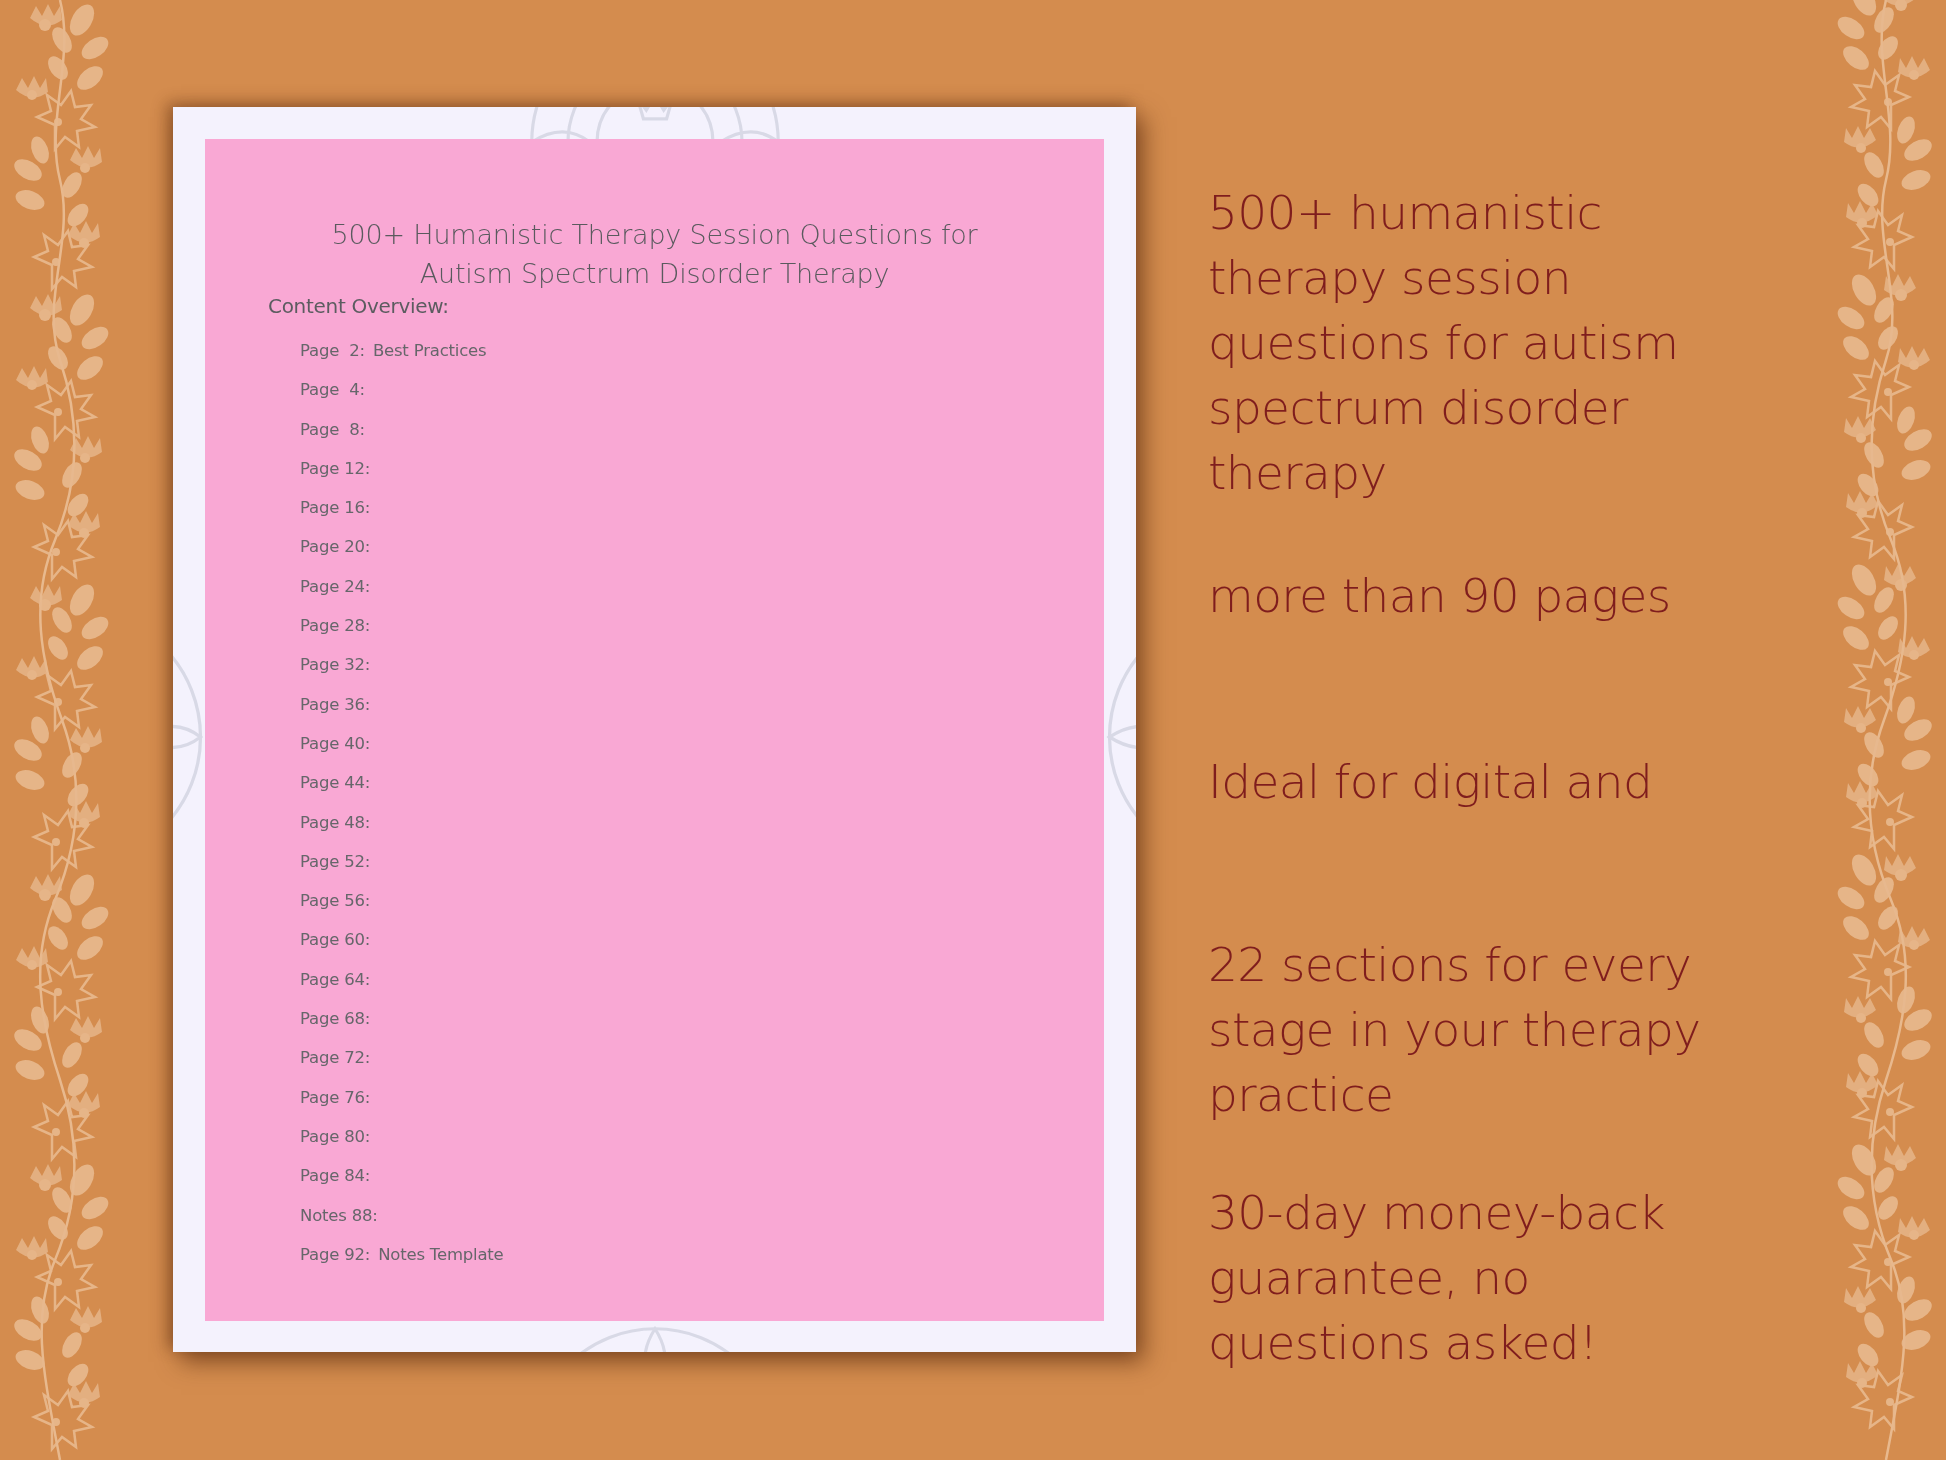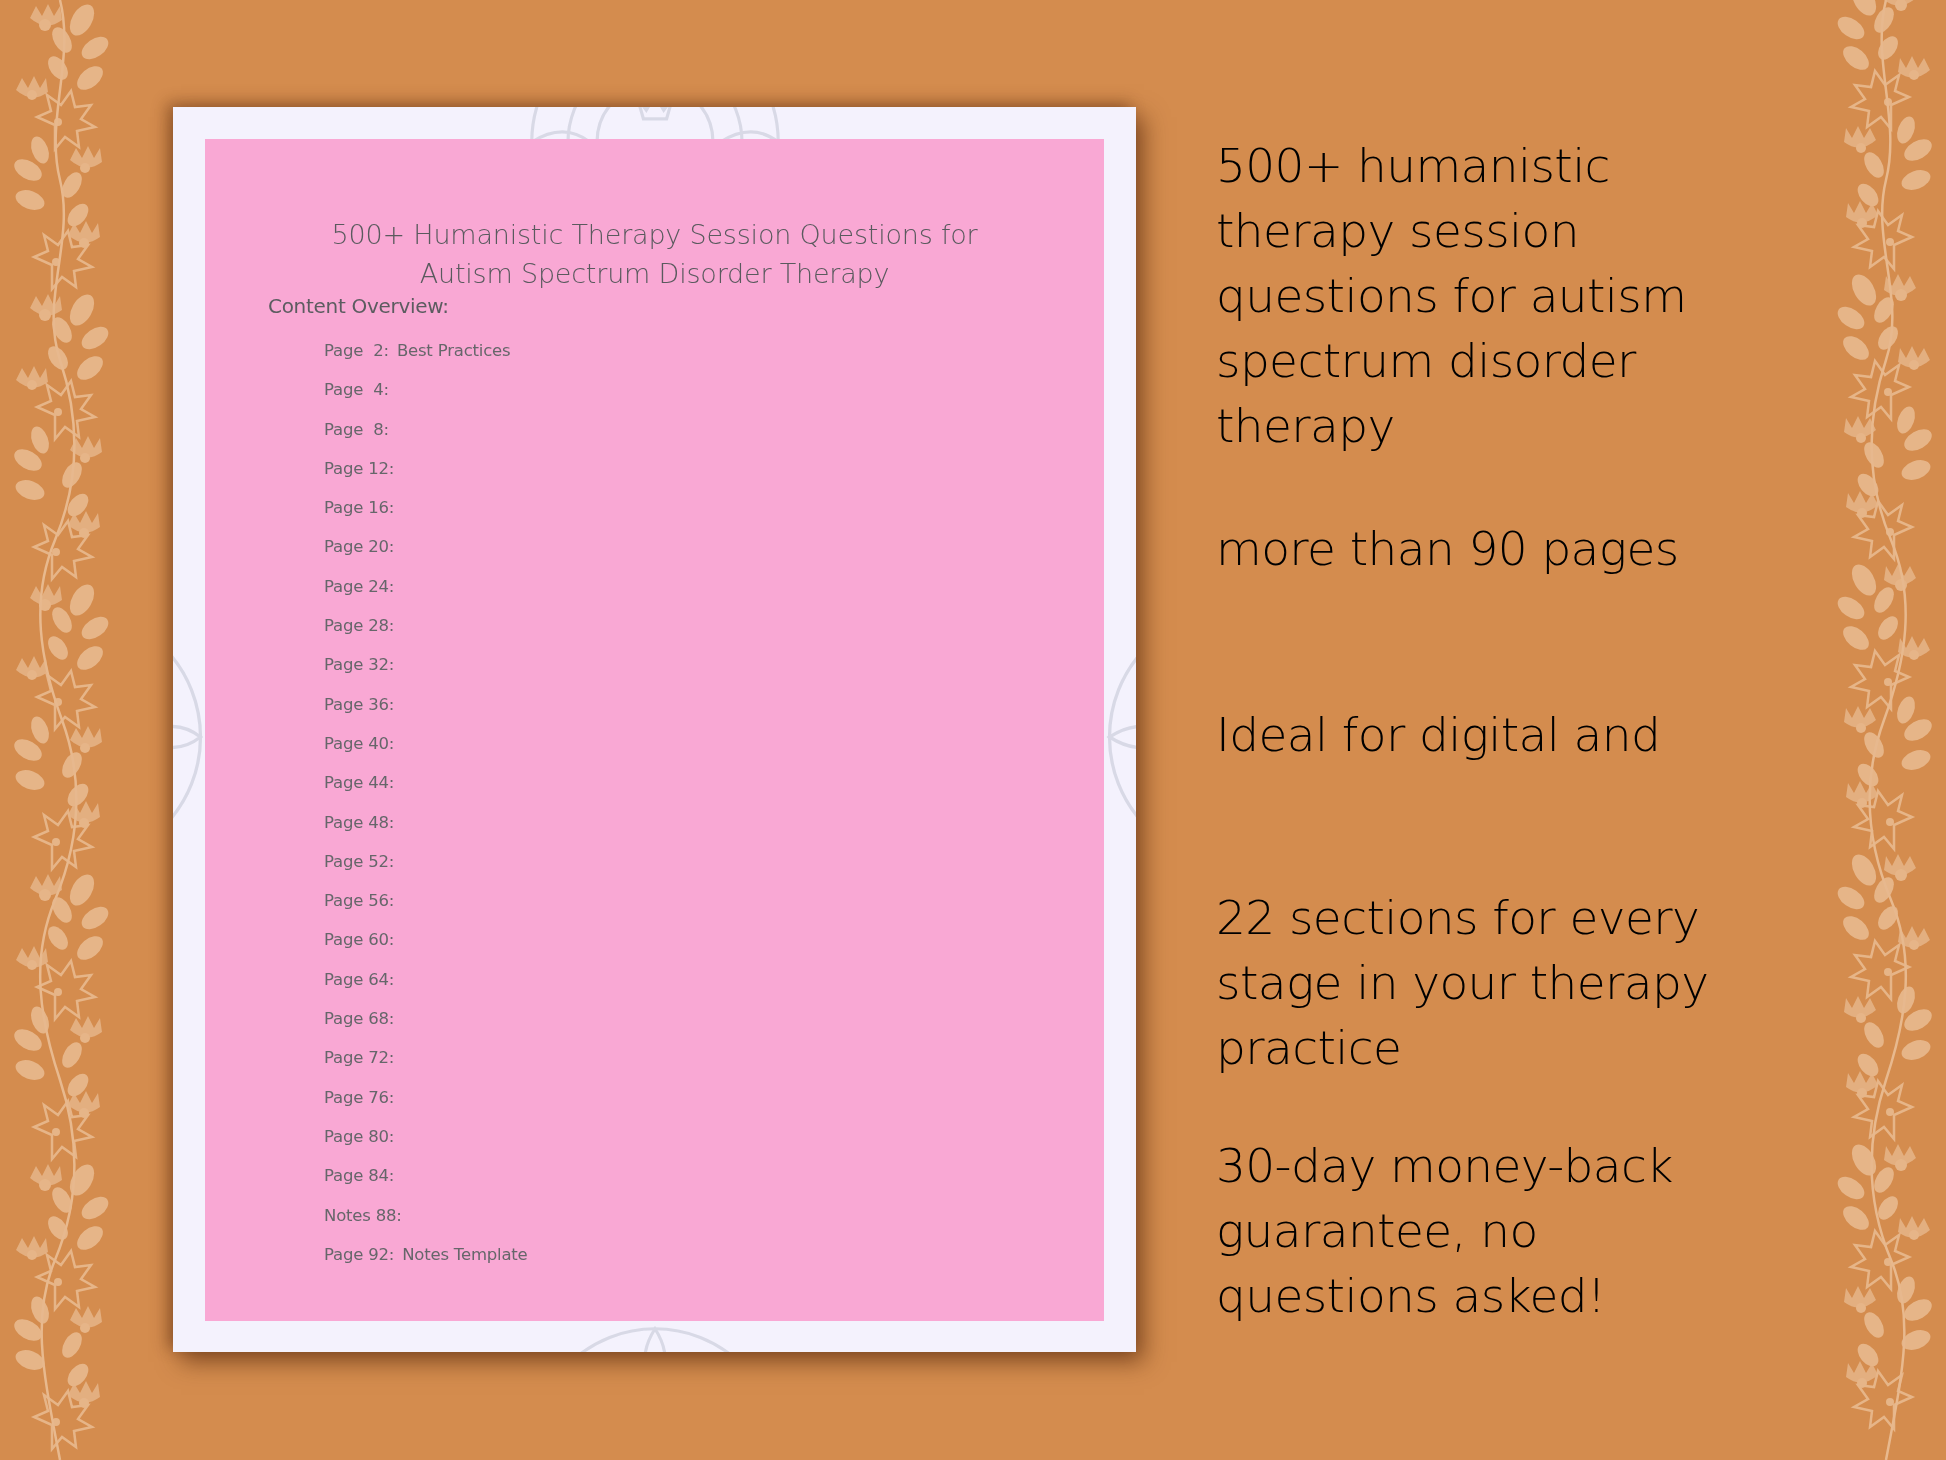--- a/index.html
+++ b/index.html
@@ -84,39 +84,40 @@
     }
     .toc li {
       height: 39.3px;
       line-height: 22px;
       color: #66666A;
       font-family: "DejaVu Sans", sans-serif;
       font-size: 16.5px;
       letter-spacing: -0.2px;
       white-space: pre;
     }
-    .toc .pg { display: inline-block; margin-left: 24px; }
+    .toc .pg { display: inline-block; }
     .toc .sec { margin-left: 8px; }
 
     .features {
       position: absolute;
       left: 1208px;
       top: 0;
       width: 620px;
     }
     .feature {
       position: absolute;
-      left: 8px;
-      color: #000000;
+      left: 0;
+      color: #7f1d1d;
       font-family: "DejaVu Sans", sans-serif;
       font-weight: 300;
       font-size: 47px;
       line-height: 65px;
       letter-spacing: -0.6px;
       white-space: nowrap;
+      margin-top: 47px;
     }
     .feature div { height: 65px; }
   </style>
 </head>
 <body>
 
 <svg class="vine left" viewBox="0 0 130 1460">
   <g fill="none" stroke="#E8B98E" stroke-width="2.5">
     <path d="M60 0 C 75 60, 45 120, 60 180 S 40 300, 60 360 S 80 480, 55 540 S 40 660, 62 720 S 80 840, 55 900 S 40 1020, 60 1080 S 80 1200, 55 1260 S 45 1380, 60 1460"></path>
   </g>

